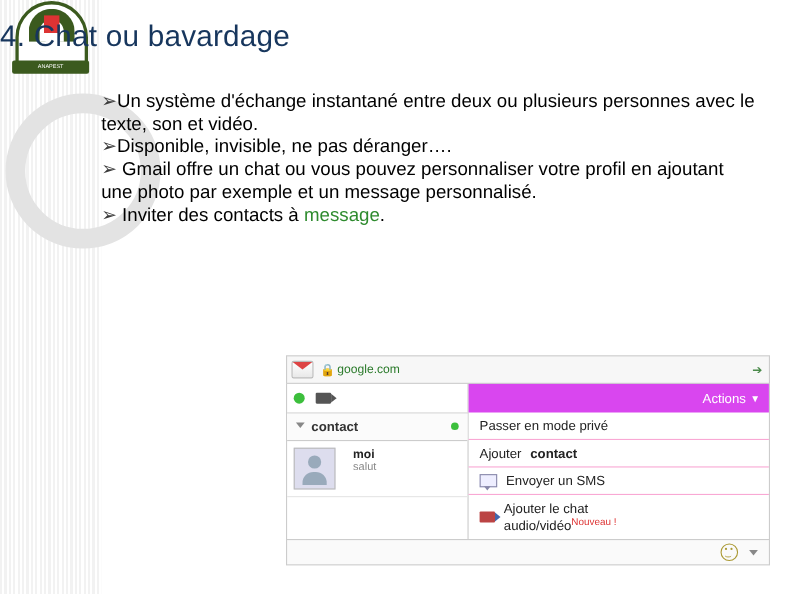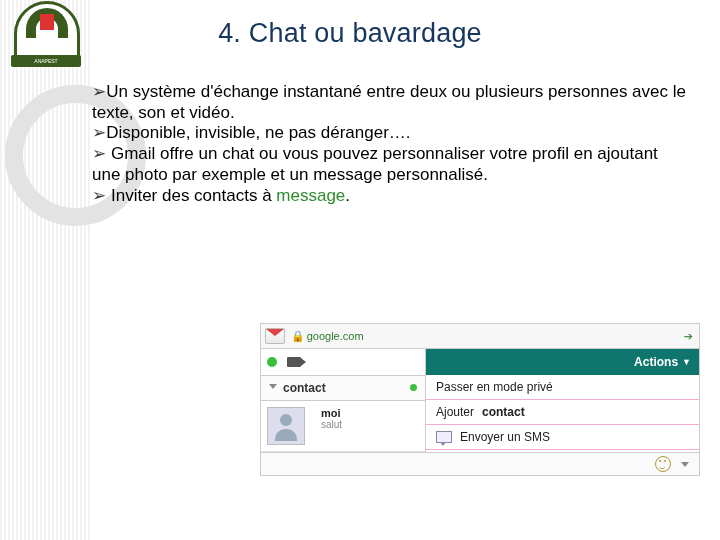--- a/index.html
+++ b/index.html
@@ -5,21 +5,21 @@
   html,body{margin:0;padding:0;width:720px;height:540px;background:#fff;font-family:Arial,Helvetica,sans-serif;overflow:hidden}
   .slide{position:relative;width:720px;height:540px}
   .bg-stripes{position:absolute;top:0;left:0;width:92px;height:540px;
     background:repeating-linear-gradient(to right,#f2f2f2 0 2px,#fff 2px 4px);}
   .bg-circle{position:absolute;top:85px;left:5px;width:105px;height:105px;border:18px solid #e3e3e3;border-radius:50%}
   .logo{position:absolute;top:2px;left:2px;width:90px;height:62px;display:flex;align-items:center;justify-content:center}
   .logo-inner{width:60px;height:58px;border:3px solid #3b5a1e;border-top-left-radius:40px;border-top-right-radius:40px;border-bottom-left-radius:8px;border-bottom-right-radius:8px;position:relative;background:#fff}
   .logo-inner::before{content:"";position:absolute;top:4px;left:50%;transform:translateX(-50%);width:42px;height:30px;border-top:10px solid #3b5a1e;border-left:10px solid #3b5a1e;border-right:10px solid #3b5a1e;border-radius:40px 40px 0 0;box-sizing:border-box}
   .logo-inner::after{content:"";position:absolute;top:10px;left:50%;transform:translateX(-50%);width:14px;height:16px;background:#d33}
   .logo-banner{position:absolute;bottom:-5px;left:-6px;width:70px;height:12px;background:#3b5a1e;border-radius:2px;font-size:5px;color:#fff;text-align:center;line-height:12px}
-  .title{position:absolute;top:18px;left:0;right:20px;text-align:center;font-size:27px;color:#17365d;font-weight:400;letter-spacing:0.2px}
+  .title{position:absolute;top:18px;left:0;right:20px;font-size:27px;color:#17365d;font-weight:400;letter-spacing:0.2px}
   .body{position:absolute;top:82px;left:92px;right:30px;font-size:17px;color:#000;line-height:1.22}
   .bullet-marker{font-family:Arial;color:#3a3a3a}
   .green{color:#2e8b2e}
   .gmail-panel{position:absolute;bottom:12px;right:20px;width:440px;height:205px;background:#fff}
   .gm-top{height:24px;background:#f7f7f7;border:1px solid #ccc;display:flex;align-items:center;font-size:11px}
   .gm-top .m-icon{width:18px;height:14px;margin:0 4px;background:linear-gradient(#fff,#e8e8e8);border:1px solid #bbb;border-radius:2px;position:relative}
   .gm-top .m-icon::after{content:"";position:absolute;top:0;left:0;right:0;height:0;border-left:9px solid transparent;border-right:9px solid transparent;border-top:7px solid #d44}
   .gm-top .lock{color:#3a8a3a;margin:0 2px;font-size:11px}
   .gm-top .url-g{color:#2a7a2a}
   .gm-top .url-rest{color:#888}
@@ -34,21 +34,21 @@
   .gm-contact-head{height:24px;border-bottom:1px solid #ccc;display:flex;align-items:center;padding-left:22px;font-size:12px;font-weight:bold;color:#333;position:relative;background:#fbfbfb}
   .gm-contact-head::before{content:"";position:absolute;left:8px;top:8px;width:0;height:0;border-top:5px solid #888;border-left:4px solid transparent;border-right:4px solid transparent}
   .gm-contact-head .tiny-dot{position:absolute;right:8px;top:8px;width:7px;height:7px;background:#3cbf3c;border-radius:50%}
   .gm-moi{display:flex;padding:6px;border-bottom:1px solid #e5e5e5}
   .avatar{width:36px;height:36px;background:#dde;border:1px solid #bbb;position:relative}
   .avatar::before{content:"";position:absolute;top:6px;left:50%;transform:translateX(-50%);width:12px;height:12px;background:#9ab;border-radius:50%}
   .avatar::after{content:"";position:absolute;bottom:3px;left:50%;transform:translateX(-50%);width:22px;height:12px;background:#9ab;border-radius:10px 10px 0 0}
   .moi-text{padding-left:16px;font-size:11px}
   .moi-text .name{font-weight:bold;color:#222}
   .moi-text .status{color:#888;font-size:10px}
-  .gm-actions{height:26px;background:#0f766e;color:#fff;display:flex;align-items:center;justify-content:flex-end;padding:0 8px;font-size:12px;font-weight:bold}
+  .gm-actions{height:26px;background:#d946ef;color:#fff;display:flex;align-items:center;justify-content:flex-end;padding:0 8px;font-size:12px;font-weight:normal}
   .gm-actions .chev{margin-left:4px;font-size:9px}
   .gm-menu{font-size:12px}
   .gm-menu .item{height:24px;display:flex;align-items:center;padding:0 10px;border-bottom:1px solid #f9a8d4;gap:8px;color:#222}
   .gm-menu .item.last{border-bottom:none}
   .sms-icon{width:14px;height:10px;background:#eef;border:1px solid #88a;position:relative}
   .sms-icon::after{content:"";position:absolute;bottom:-4px;left:3px;border-top:4px solid #88a;border-left:3px solid transparent;border-right:3px solid transparent}
   .av-icon{width:14px;height:10px;background:#b44;position:relative;border-radius:1px}
   .av-icon::after{content:"";position:absolute;right:-5px;top:1px;border-top:4px solid transparent;border-bottom:4px solid transparent;border-left:5px solid #46a}
   .nouveau{color:#d33;font-size:9px;vertical-align:super}
   .gm-bottom{height:22px;border:1px solid #ccc;border-top:1px solid #ccc;display:flex;align-items:center;justify-content:flex-end;padding-right:10px;gap:10px;background:#fafafa}
@@ -114,20 +114,27 @@
             <span>Passer en mode privé</span>
           </div>
           <div class="item">
             <span>Ajouter </span>
             <b>contact</b>
           </div>
           <div class="item">
             <div class="sms-icon"></div>
             <span>Envoyer un SMS</span>
           </div>
+          <div class="item last" style="height:40px">
+            <div class="av-icon"></div>
+            <span>
+              <span>Ajouter le chat</span><br>
+              <span>audio/vidéo</span><span class="nouveau">Nouveau !</span>
+            </span>
+          </div>
         </div>
       </div>
     </div>
     <div class="gm-bottom">
       <div class="smile"></div>
       <div class="chev-down"></div>
     </div>
   </div>
 </div>
 

